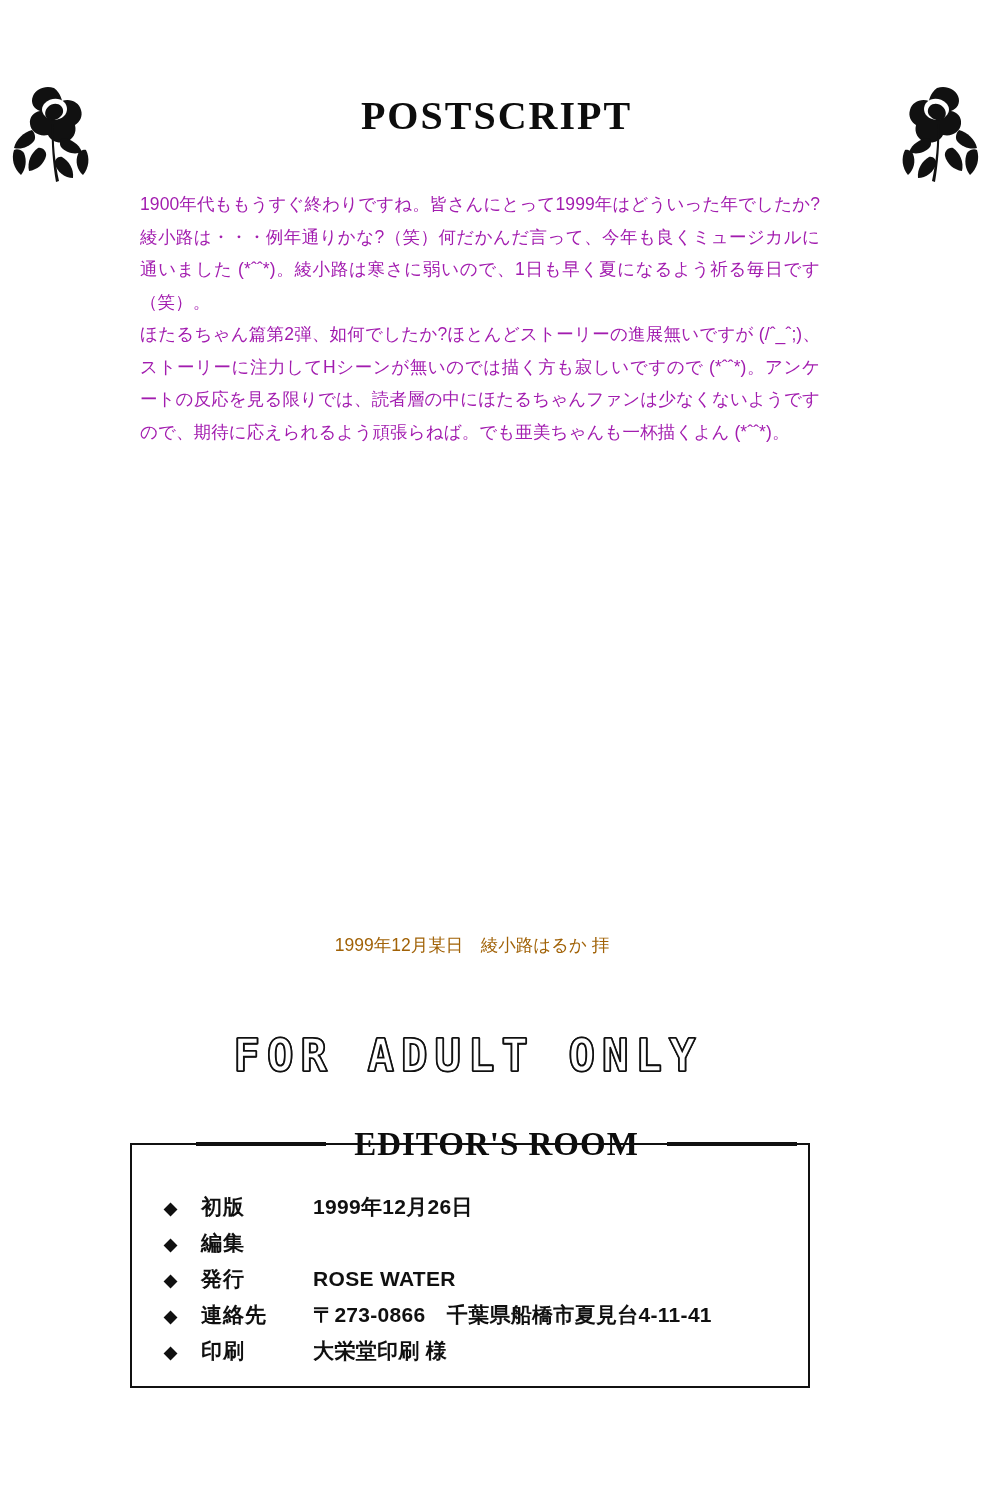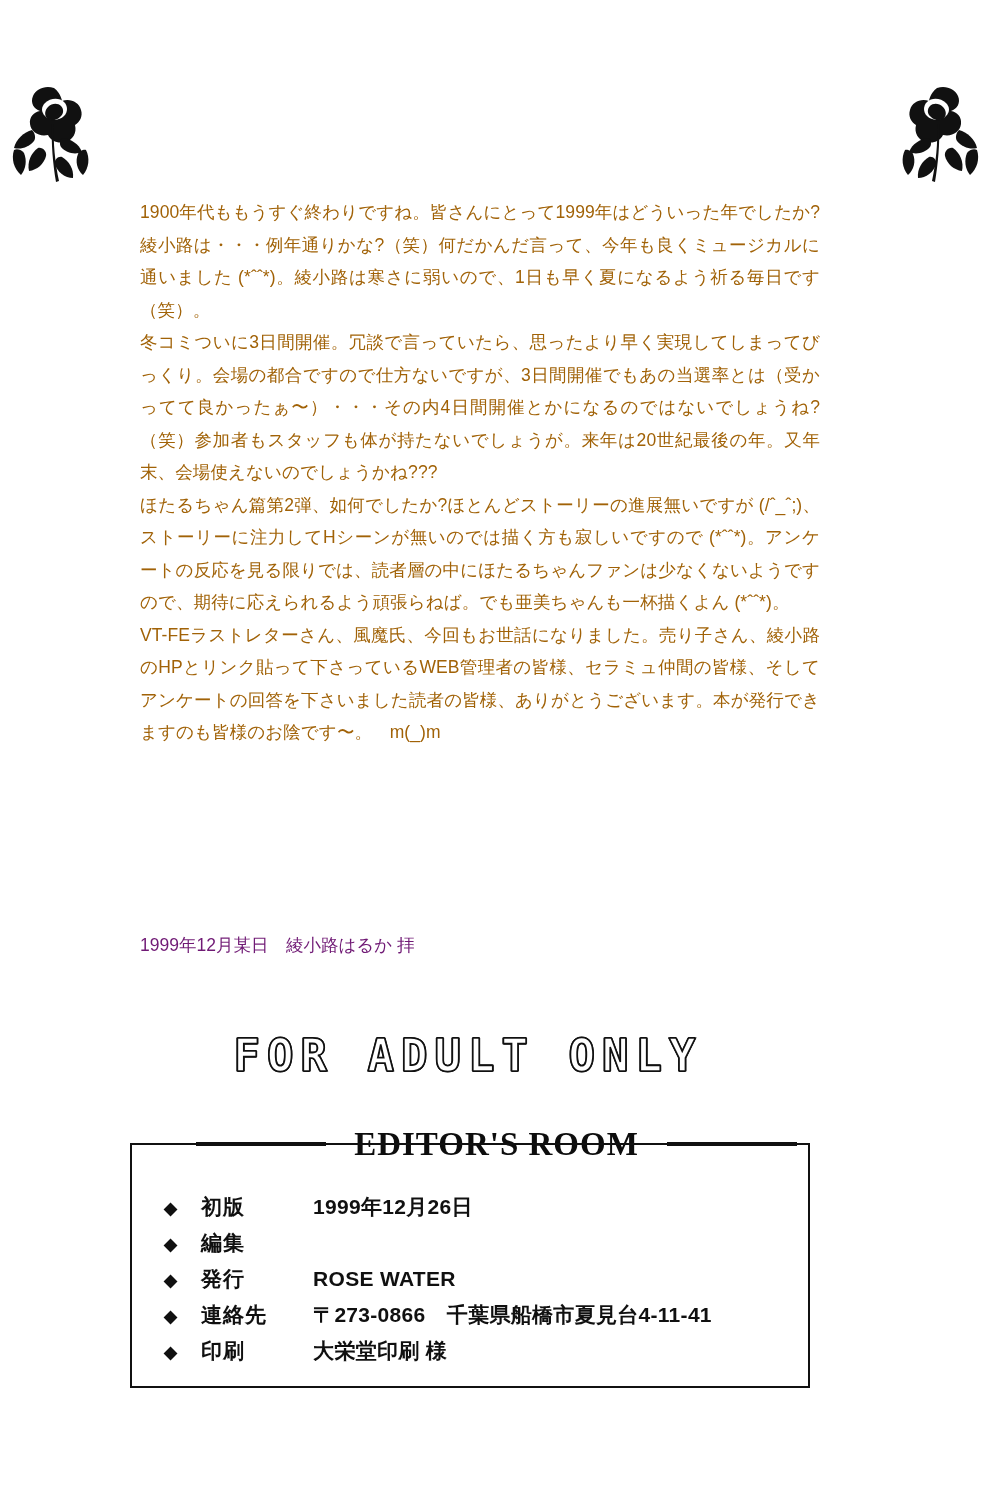--- a/index.html
+++ b/index.html
@@ -46,41 +46,41 @@
     top: 0;
     width: 108px;
     height: 110px;
   }
   .rose.left { left: 8px; }
   .rose.right { right: 10px; }
 
   
   .postscript-body {
     position: absolute;
-    top: 196px;
+    top: 188px;
     left: 140px;
     width: 680px;
     font-size: 17.5px;
     line-height: 32.5px;
     letter-spacing: 0.1px;
-    color: #a16207;
+    color: #a21caf;
   }
   .postscript-body p {
     margin: 0;
     text-align: justify;
     text-justify: inter-ideograph;
   }
   .signature {
     position: absolute;
     top: 933px;
     left: 140px;
     width: 680px;
-    text-align: left;
+    text-align: center;
     font-size: 17.5px;
-    color: #701a75;
+    color: #a16207;
     padding-right: 16px;
     box-sizing: border-box;
   }
 
   
   .adult-only {
     position: absolute;
     top: 1030px;
     left: 0;
     width: 936px;
@@ -185,20 +185,21 @@
           <path d="M6 72c-3 9 0 19 7 25 5-6 6-15 3-22-2-3-7-5-10-3z"></path>
           <path d="M30 70c-7 5-11 14-9 23 8-1 15-7 17-15 1-4-3-9-8-8z"></path>
           <path d="M55 60c8 1 16 6 19 14-7 3-16 1-21-5-2-3-1-8 2-9z"></path>
           <path d="M78 72c4 8 3 18-3 25-6-5-8-14-5-21 1-3 6-5 8-4z"></path>
           <path d="M54 79c7 4 12 12 11 21-8 0-16-6-18-14-1-4 3-8 7-7z"></path>
           <path d="M44 46c-1 20 1 40 4 58l3-1c-4-19-6-38-5-57z"></path>
         </g>
       </svg>
     </div>
 
+    <div class="title">POSTSCRIPT</div>
 
     <div class="rose right">
       <svg viewBox="0 0 108 110" width="108" height="110" aria-hidden="true">
         <g fill="#111111" transform="translate(108,0) scale(-1,1)">
           <path d="M46 10c-9-3-18 1-21 8-3 7 1 13 7 15-6 1-11 6-10 13 1 8 9 13 18 11 3 6 10 9 17 7 8-2 12-9 10-17 5-3 8-9 6-15-2-8-11-12-19-9-1-6-5-11-8-13z"></path>
           <path d="M37 25c5-5 14-6 19-1 4 4 4 10 0 14-5 5-14 5-19 0-4-4-4-9 0-13z" fill="#ffffff"></path>
           <path d="M40 29c4-4 10-4 13-1 3 3 3 8-1 11-4 4-10 4-13 1-3-3-2-8 1-11z"></path>
           <path d="M24 52c-8 2-16 9-18 18 7 2 15-1 20-7 2-3 1-8-2-11z"></path>
           <path d="M6 72c-3 9 0 19 7 25 5-6 6-15 3-22-2-3-7-5-10-3z"></path>
           <path d="M30 70c-7 5-11 14-9 23 8-1 15-7 17-15 1-4-3-9-8-8z"></path>
@@ -206,23 +207,21 @@
           <path d="M78 72c4 8 3 18-3 25-6-5-8-14-5-21 1-3 6-5 8-4z"></path>
           <path d="M54 79c7 4 12 12 11 21-8 0-16-6-18-14-1-4 3-8 7-7z"></path>
           <path d="M44 46c-1 20 1 40 4 58l3-1c-4-19-6-38-5-57z"></path>
         </g>
       </svg>
     </div>
   </div>
 
   <div class="postscript-body">
     <p>1900年代ももうすぐ終わりですね。皆さんにとって1999年はどういった年でしたか?綾小路は・・・例年通りかな?（笑）何だかんだ言って、今年も良くミュージカルに通いました (*ˆˆ*)。綾小路は寒さに弱いので、1日も早く夏になるよう祈る毎日です（笑）。</p>
-    <p>冬コミついに3日間開催。冗談で言っていたら、思ったより早く実現してしまってびっくり。会場の都合ですので仕方ないですが、3日間開催でもあの当選率とは（受かってて良かったぁ〜）・・・その内4日間開催とかになるのではないでしょうね?（笑）参加者もスタッフも体が持たないでしょうが。来年は20世紀最後の年。又年末、会場使えないのでしょうかね???</p>
     <p>ほたるちゃん篇第2弾、如何でしたか?ほとんどストーリーの進展無いですが (/ˆ_ˆ;)、ストーリーに注力してHシーンが無いのでは描く方も寂しいですので (*ˆˆ*)。アンケートの反応を見る限りでは、読者層の中にほたるちゃんファンは少なくないようですので、期待に応えられるよう頑張らねば。でも亜美ちゃんも一杯描くよん (*ˆˆ*)。</p>
-    <p>VT-FEラストレターさん、風魔氏、今回もお世話になりました。売り子さん、綾小路のHPとリンク貼って下さっているWEB管理者の皆様、セラミュ仲間の皆様、そしてアンケートの回答を下さいました読者の皆様、ありがとうございます。本が発行できますのも皆様のお陰です〜。　m(_)m</p>
   </div>
 
   <div class="signature">1999年12月某日　綾小路はるか 拝</div>
 
   <div class="adult-only">FOR ADULT ONLY</div>
 
   <div class="editors-heading">
     <span class="rule l"></span>
     <span class="txt">EDITOR'S ROOM</span>
     <span class="rule r"></span>

